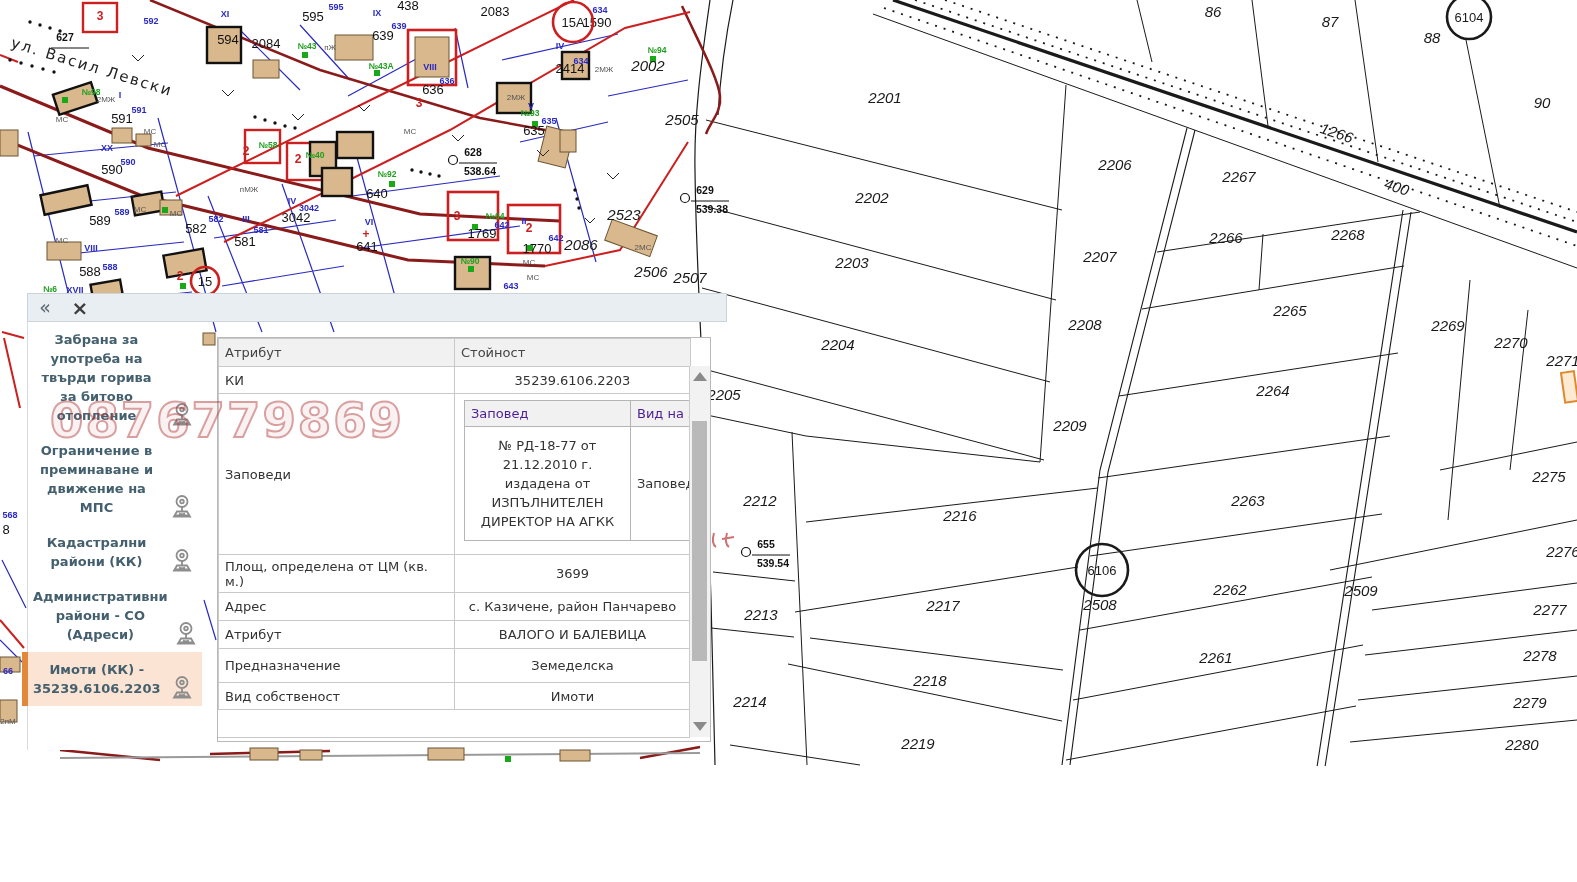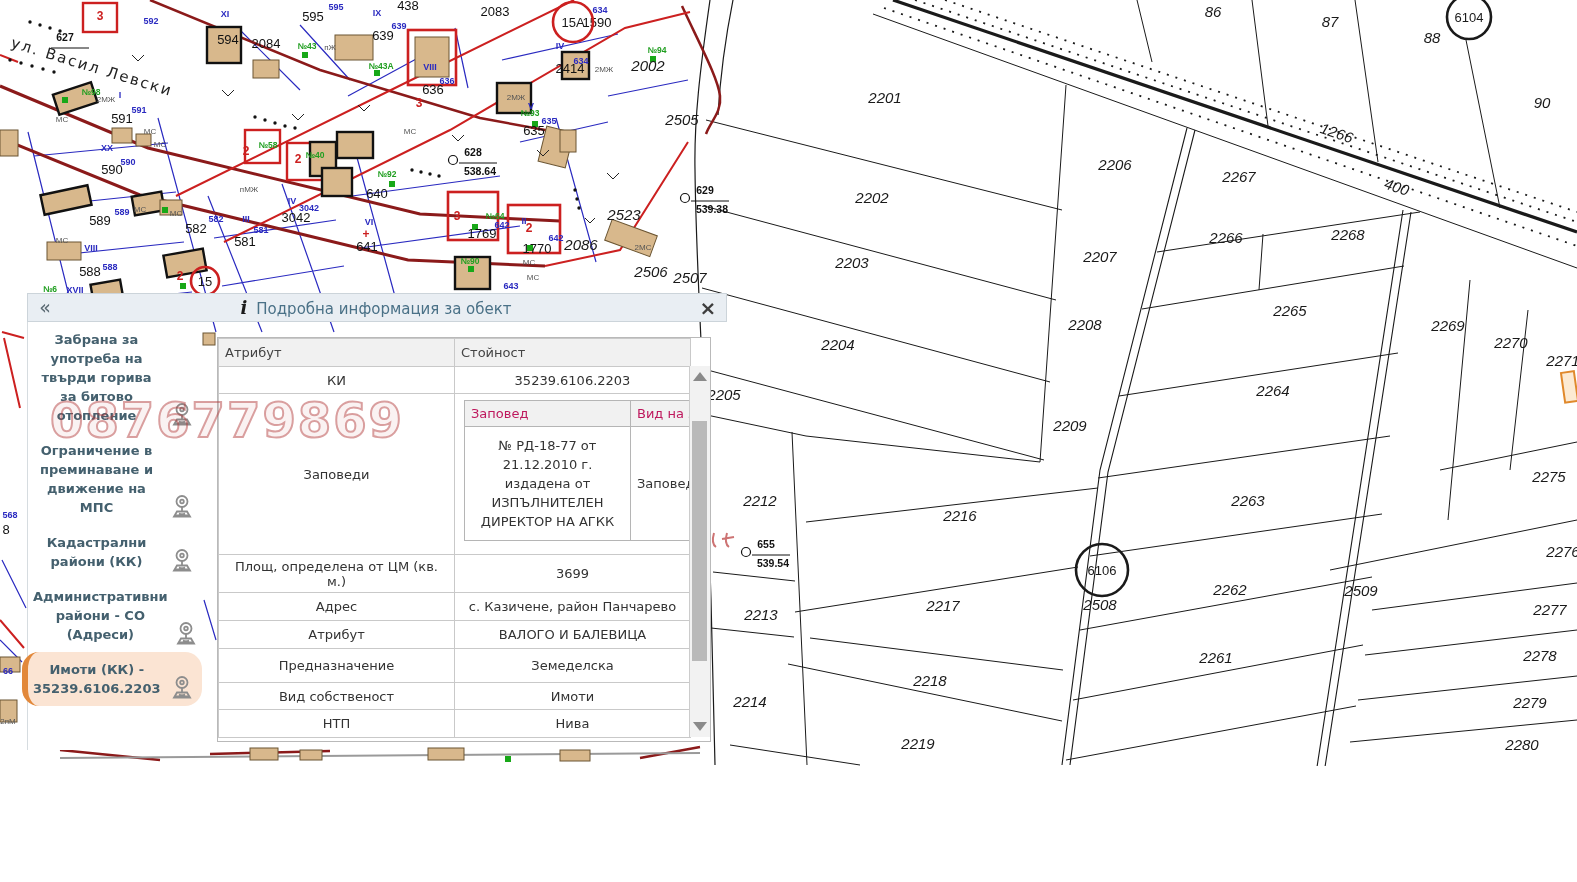--- a/index.html
+++ b/index.html
@@ -27,32 +27,32 @@
   #pnl-title{flex:1;text-align:center;font-size:15px;color:#4a7187;}
   #pnl-title .iic{font-family:"DejaVu Serif",serif;font-style:italic;font-weight:bold;
     font-size:18px;color:#1a1a1a;margin-right:9px;}
   #close-btn{width:36px;text-align:center;font-size:20px;font-weight:bold;color:#3d3d3d;cursor:pointer;}
   #sidebar{left:27px;top:322px;width:175px;height:428px;background:#fff;border-left:1px solid #d6dce0;}
   .sb-item{display:flex;align-items:flex-end;padding:6px 2px;cursor:pointer;font-weight:bold;}
   .sb-item .txt{flex:1;text-align:center;font-size:13px;line-height:19px;color:#44606e;
     display:flex;align-items:center;justify-content:center;padding:2px 3px;}
   .sb-item .sep{width:1px;background:#cfcfcf;margin:3px 0;}
   .sb-item .ico{width:36px;display:flex;align-items:center;justify-content:center;}
-  .sb-item.selected{background:#fbe4d3;border-left:6px solid #e2883a;margin-left:-6px;padding-left:2px;border-radius:17px;}
+  .sb-item.selected{background:#fbe4d3;border-left:6px solid #e2883a;margin-left:-6px;padding-left:2px;}
   
   #popup{left:217px;top:337px;width:494px;height:405px;background:#fff;border:1px solid #b9b9b9;}
   table.attr{border-collapse:collapse;table-layout:fixed;width:473px;font-size:13px;color:#333;}
   table.attr td,table.attr th{border:1px solid #c9c9c9;padding:2px 6px;overflow:hidden;}
   table.attr th{background:#f1f1f1;color:#444;font-weight:normal;text-align:left;height:23px;}
-  td.lab{width:130px;text-align:center;}
+  td.lab{width:130px;text-align:left;}
   td.val{width:343px;text-align:center;border-radius:7px;}
   table.nst{border-collapse:collapse;table-layout:fixed;width:333px;margin:6px 0 6px 9px;
     font-size:13px;color:#333;}
   table.nst td,table.nst th{border:1px solid #b5b5b5;padding:2px 6px;}
-  table.nst th{background:#f1f1f1;color:#be185d;font-weight:normal;text-align:left;height:21px;}
+  table.nst th{background:#f1f1f1;color:#4c1d95;font-weight:normal;text-align:left;height:21px;}
   td.n1{width:124px;text-align:center;line-height:19px;}
   td.n2{width:209px;white-space:nowrap;overflow:hidden;}
   #cutline{position:absolute;left:0px;top:399px;width:472px;border-top:1px solid #c9c9c9;}
   
   #vscroll{position:absolute;right:0;top:28px;width:20px;height:371px;background:#f2f2f2;
     border-left:1px solid #ccc;}
   #vs-up,#vs-down{position:absolute;left:3px;width:0;height:0;border-left:7px solid transparent;
     border-right:7px solid transparent;}
   #vs-up{top:6px;border-bottom:9px solid #8a8a8a;}
   #vs-down{bottom:6px;border-top:9px solid #8a8a8a;}
@@ -357,23 +357,20 @@
       </g>
     <g id="g-street">
         <text x="10" y="47" font-size="15" fill="#222" letter-spacing="2" transform="rotate(17 10 47)">ул. Васил Левски</text>
       </g>
   </svg>
 
   <div id="watermark">0876779869</div>
 
   <div id="pnl-header" class="pnl">
     <div id="collapse-btn">«</div>
-    <div id="pnl-title">
-      <span class="iic">i</span><span>Подробна информация за обект</span>
-    </div>
     <div id="close-btn">×</div>
   </div>
 
   <div id="sidebar" class="pnl">
     <div class="sb-item">
       <div class="txt">Забрана за употреба на твърди горива за битово отопление</div>
       <div class="sep"></div>
       <div class="ico">
           <svg width="26" height="26" viewBox="0 0 26 26" fill="none" stroke="#8d8d8d" stroke-width="1.8">
             <circle cx="13" cy="8.5" r="5.5"></circle>
@@ -474,24 +471,20 @@
         <td class="val">ВАЛОГО И БАЛЕВИЦА</td>
       </tr>
       <tr style="height:34px;">
         <td class="lab">Предназначение</td>
         <td class="val">Земеделска</td>
       </tr>
       <tr style="height:27px;">
         <td class="lab">Вид собственост</td>
         <td class="val">Имоти</td>
       </tr>
-      <tr style="height:28px;">
-        <td class="lab">НТП</td>
-        <td class="val">Нива</td>
-      </tr>
     </tbody>
       </table>
     <div id="cutline"></div>
     <div id="vscroll">
       <div id="vs-up"></div>
       <div id="vs-thumb"></div>
       <div id="vs-down"></div>
     </div>
   </div>
 

